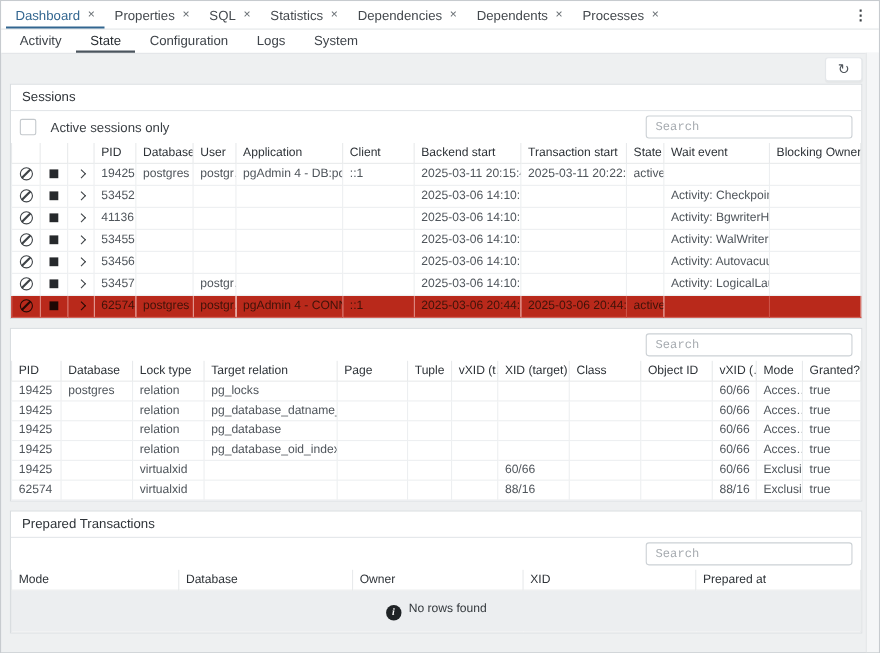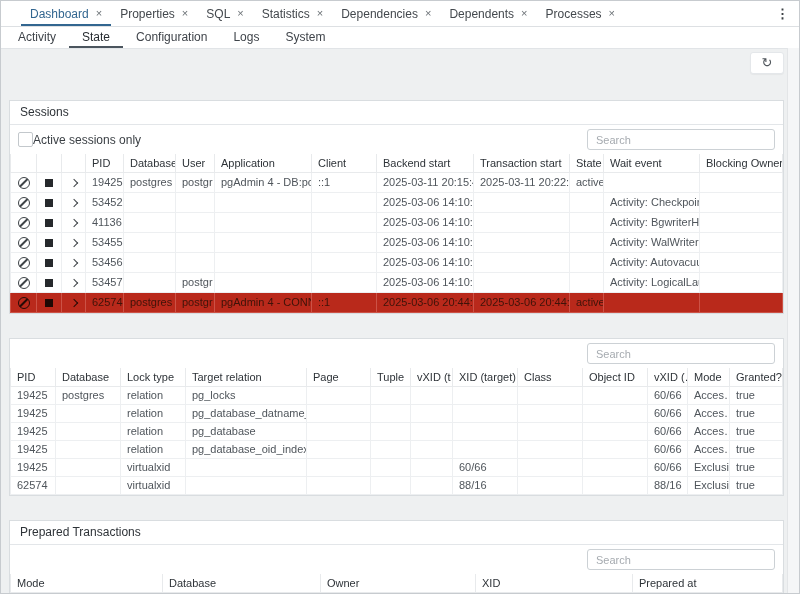--- a/index.html
+++ b/index.html
@@ -1,44 +1,44 @@
 <!DOCTYPE html>
 <html><head>
 <meta charset="utf-8">
 <style>
   html,body{margin:0;padding:0;}
   body{width:800px;height:594px;font-family:"Liberation Sans",sans-serif;background:#fff;}
   .window{box-sizing:border-box;width:800px;height:594px;border:1px solid #c7cbcf;background:#eef0f1;position:relative;overflow:hidden;}
 
   
-  .tabbar{height:25px;background:#fff;border-bottom:1px solid #dde0e3;display:flex;align-items:stretch;padding-left:20px;}
+  .tabbar{height:25px;background:#fff;border-bottom:1px solid #dde0e3;display:flex;align-items:stretch;padding-left:4px;}
   .tabs{display:flex;align-items:stretch;}
   .tab{display:flex;align-items:center;gap:7px;padding:0 9px;font-size:12px;color:#43484d;cursor:pointer;}
   .tab.active{color:#326690;box-shadow:inset 0 -2px 0 #326690;}
   .tab-close{font-size:11px;color:#6a7075;line-height:1;}
   .kebab{margin-left:auto;display:flex;align-items:center;padding:0 10px;color:#3c4145;font-size:13px;font-weight:bold;cursor:pointer;}
 
   
   .subnav{height:21px;background:#fff;border-bottom:1px solid #e1e4e7;display:flex;padding-left:4px;font-size:12px;color:#3f444a;}
   .subtab{padding:3px 13px 0;cursor:pointer;}
   .subtab.active{box-shadow:inset 0 -2px 0 #4b555e;color:#272c31;}
 
   
   .content{position:absolute;top:47px;left:0;right:11px;bottom:0;padding:2px 4px 0 8px;overflow:hidden;}
   .scroll-track{position:absolute;top:47px;right:0;bottom:0;width:11px;background:#f5f6f7;border-left:1px solid #e3e5e7;}
   .refresh-row{display:flex;justify-content:flex-end;padding:2px 0;}
   .refresh-btn{width:34px;height:22px;background:#fff;border:1px solid #e4e7ea;border-radius:3px;color:#50565c;font-size:13px;line-height:18px;cursor:pointer;box-shadow:0 1px 1px rgba(0,0,0,.04);}
 
-  .panel{background:#fff;border:1px solid #d9dde0;margin-bottom:8px;margin-top:24px;}
+  .panel{background:#fff;border:1px solid #d9dde0;margin-bottom:8px;}
   .panel-header{font-size:12px;color:#2e3338;padding:4px 10px 5px;border-bottom:1px solid #e3e6e9;}
   .panel-toolbar{display:flex;align-items:center;justify-content:flex-end;padding:4px 8px;}
   .panel-toolbar.split{justify-content:space-between;}
-  .filter{display:flex;align-items:center;gap:0;font-size:12px;color:#3a3f44;}
+  .filter{display:flex;align-items:center;gap:13px;font-size:12px;color:#3a3f44;}
   .checkbox{width:13px;height:13px;border:1px solid #c3c8cc;border-radius:2px;background:#fff;display:inline-block;cursor:pointer;}
-  .search-input{box-sizing:border-box;width:188px;height:21px;border:1px solid #ccd1d5;border-radius:3px;font-size:11px;padding:1px 8px;color:#3c4043;font-family:Liberation Sans, sans-serif;outline:none;}
+  .search-input{box-sizing:border-box;width:188px;height:21px;border:1px solid #ccd1d5;border-radius:3px;font-size:11px;padding:1px 8px;color:#3c4043;font-family:Liberation Mono, monospace;outline:none;}
   .search-input::placeholder{color:#a6abb0;}
 
   table{width:100%;border-collapse:collapse;table-layout:fixed;font-size:11px;}
   th{font-weight:400;text-align:left;padding:3px 6px;border:1px solid #e8eaec;border-top:none;color:#2e3338;background:#fff;white-space:nowrap;overflow:hidden;}
   td{padding:3px 6px;border:1px solid #edeff1;color:#4f555b;white-space:nowrap;overflow:hidden;line-height:13px;}
   .locks-table td{padding:2px 6px;}
   .icon-cell{text-align:center;padding:1px 2px;cursor:pointer;}
 
   .icon-cancel{display:inline-block;width:10px;height:10px;border:1.5px solid #3e4347;border-radius:50%;position:relative;vertical-align:middle;}
   .icon-cancel::after{content:'';position:absolute;left:-1px;top:4px;width:11px;height:1.5px;background:#3e4347;transform:rotate(-45deg);}

